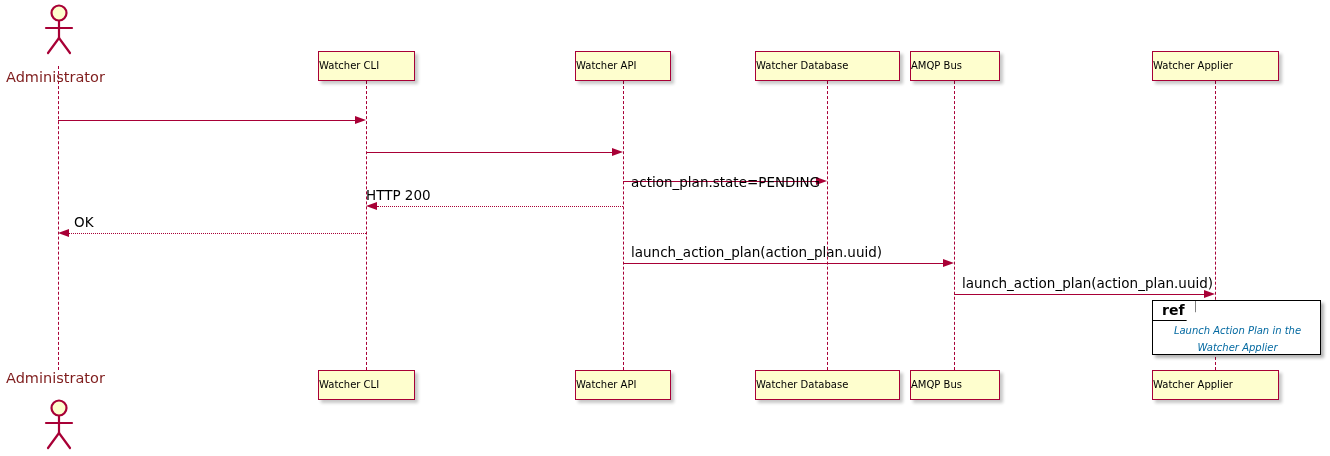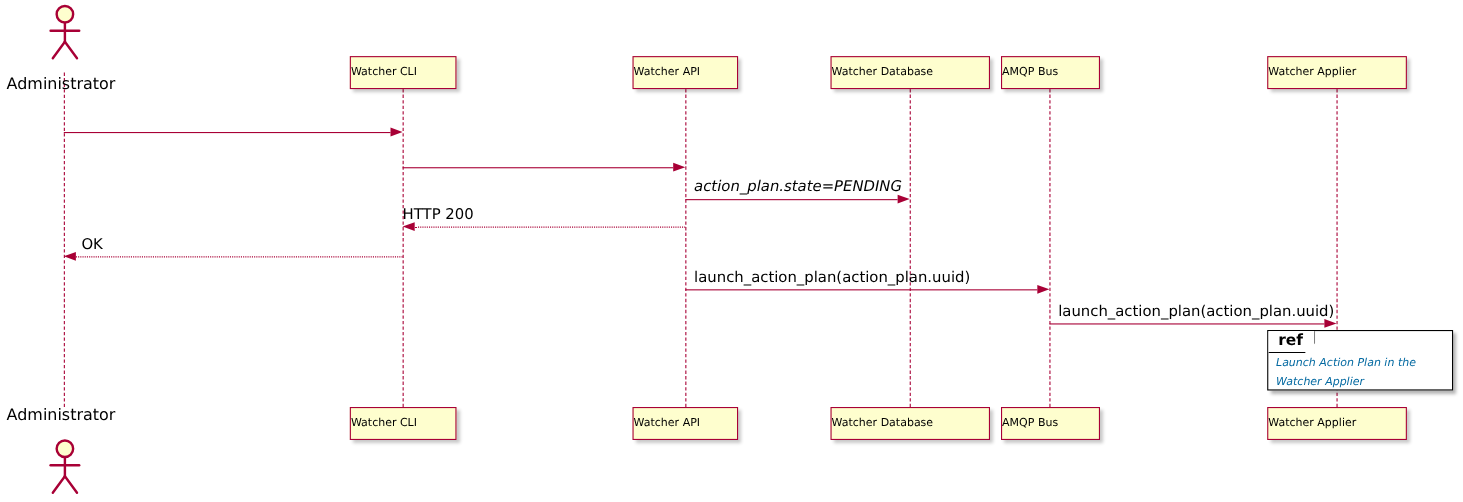--- a/index.html
+++ b/index.html
@@ -39,21 +39,21 @@
   }
   
   .actor{
     position:absolute;
     width:40px;height:48px;
   }
   .actor svg{display:block;overflow:visible;}
   .actor-label{
     position:absolute;
     font-size:14.5px;
-    color:#000000;
+    color:#7f1d1d;
     white-space:nowrap;
   }
   
   .msg{
     position:absolute;
     height:0;
     border-top:1.3px solid #A80036;
   }
   .msg.ret{
     border-top:1.3px dotted #A80036;
@@ -72,20 +72,21 @@
     color:#000000;
     white-space:nowrap;
   }
   
   .reffrag{
     position:absolute;
     box-sizing:border-box;
     background:#FFFFFF;
     border:1.6px solid #000000;
     box-shadow:3px 3px 3px rgba(0,0,0,0.30);
+    text-align:center;
   }
   .ref-tab{
     position:absolute;
     left:0;top:0;
     height:20px;
     box-sizing:border-box;
     background:#FFFFFF;
     border-right:1.6px solid #000000;
     border-bottom:1.6px solid #000000;
     font-weight:bold;
@@ -138,21 +139,21 @@
   <div class="pbox" style="left:1152px;top:51px;width:127px;">Watcher Applier</div>
 
   <div class="msg" style="left:58px;top:120px;width:297px;"></div>
   <div class="arrowhead right" style="left:355px;top:115.5px;"></div>
 
   <div class="msg" style="left:366px;top:152px;width:246px;"></div>
   <div class="arrowhead right" style="left:612px;top:147.5px;"></div>
 
   <div class="msg" style="left:623px;top:181px;width:193px;"></div>
   <div class="arrowhead right" style="left:816px;top:176.5px;"></div>
-  <div class="msg-label" style="left:631px;top:162px;font-style:italic;">action_plan.state=PENDING</div>
+  <div class="msg-label" style="left:631px;top:174px;">action_plan.state=PENDING</div>
 
   <div class="msg ret" style="left:377px;top:206px;width:246px;"></div>
   <div class="arrowhead left" style="left:366px;top:201.5px;"></div>
   <div class="msg-label" style="left:366px;top:187px;">HTTP 200</div>
 
   <div class="msg ret" style="left:69px;top:233px;width:297px;"></div>
   <div class="arrowhead left" style="left:58px;top:228.5px;"></div>
   <div class="msg-label" style="left:74px;top:214px;">OK</div>
 
   <div class="msg" style="left:623px;top:263px;width:320px;"></div>

